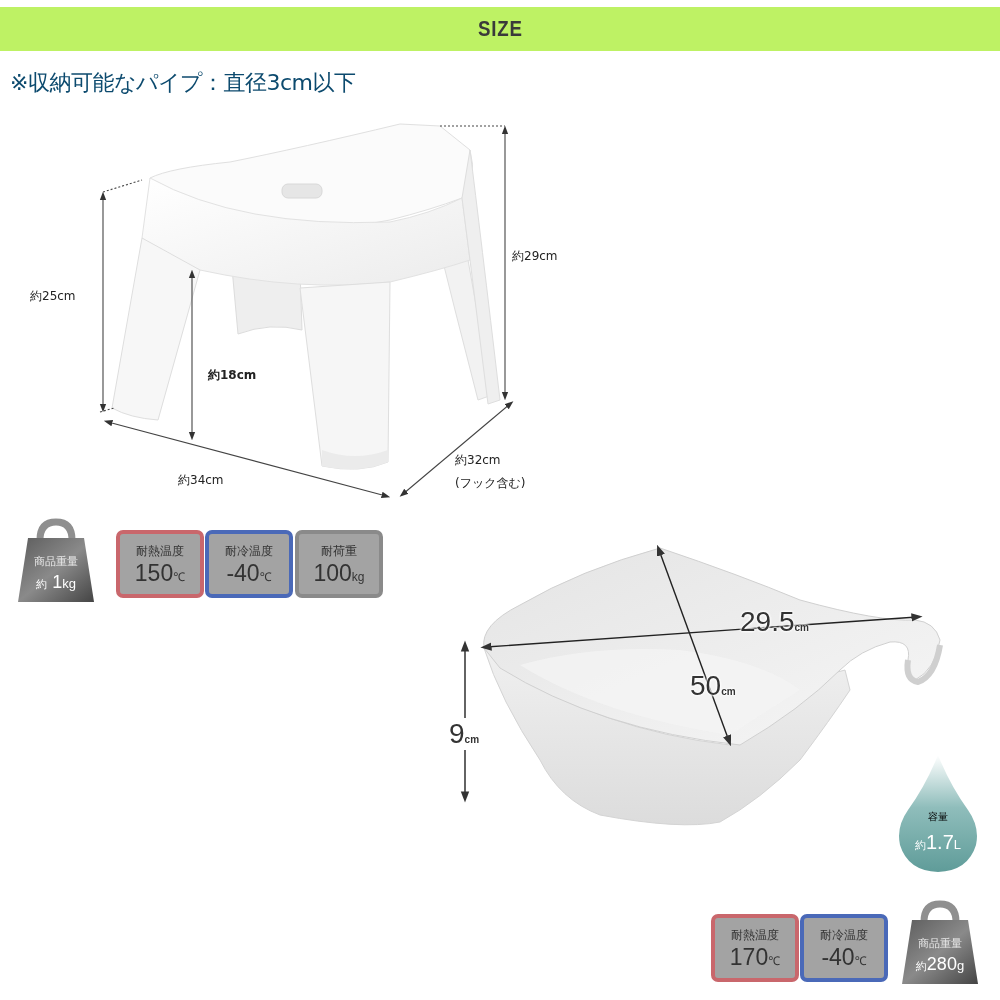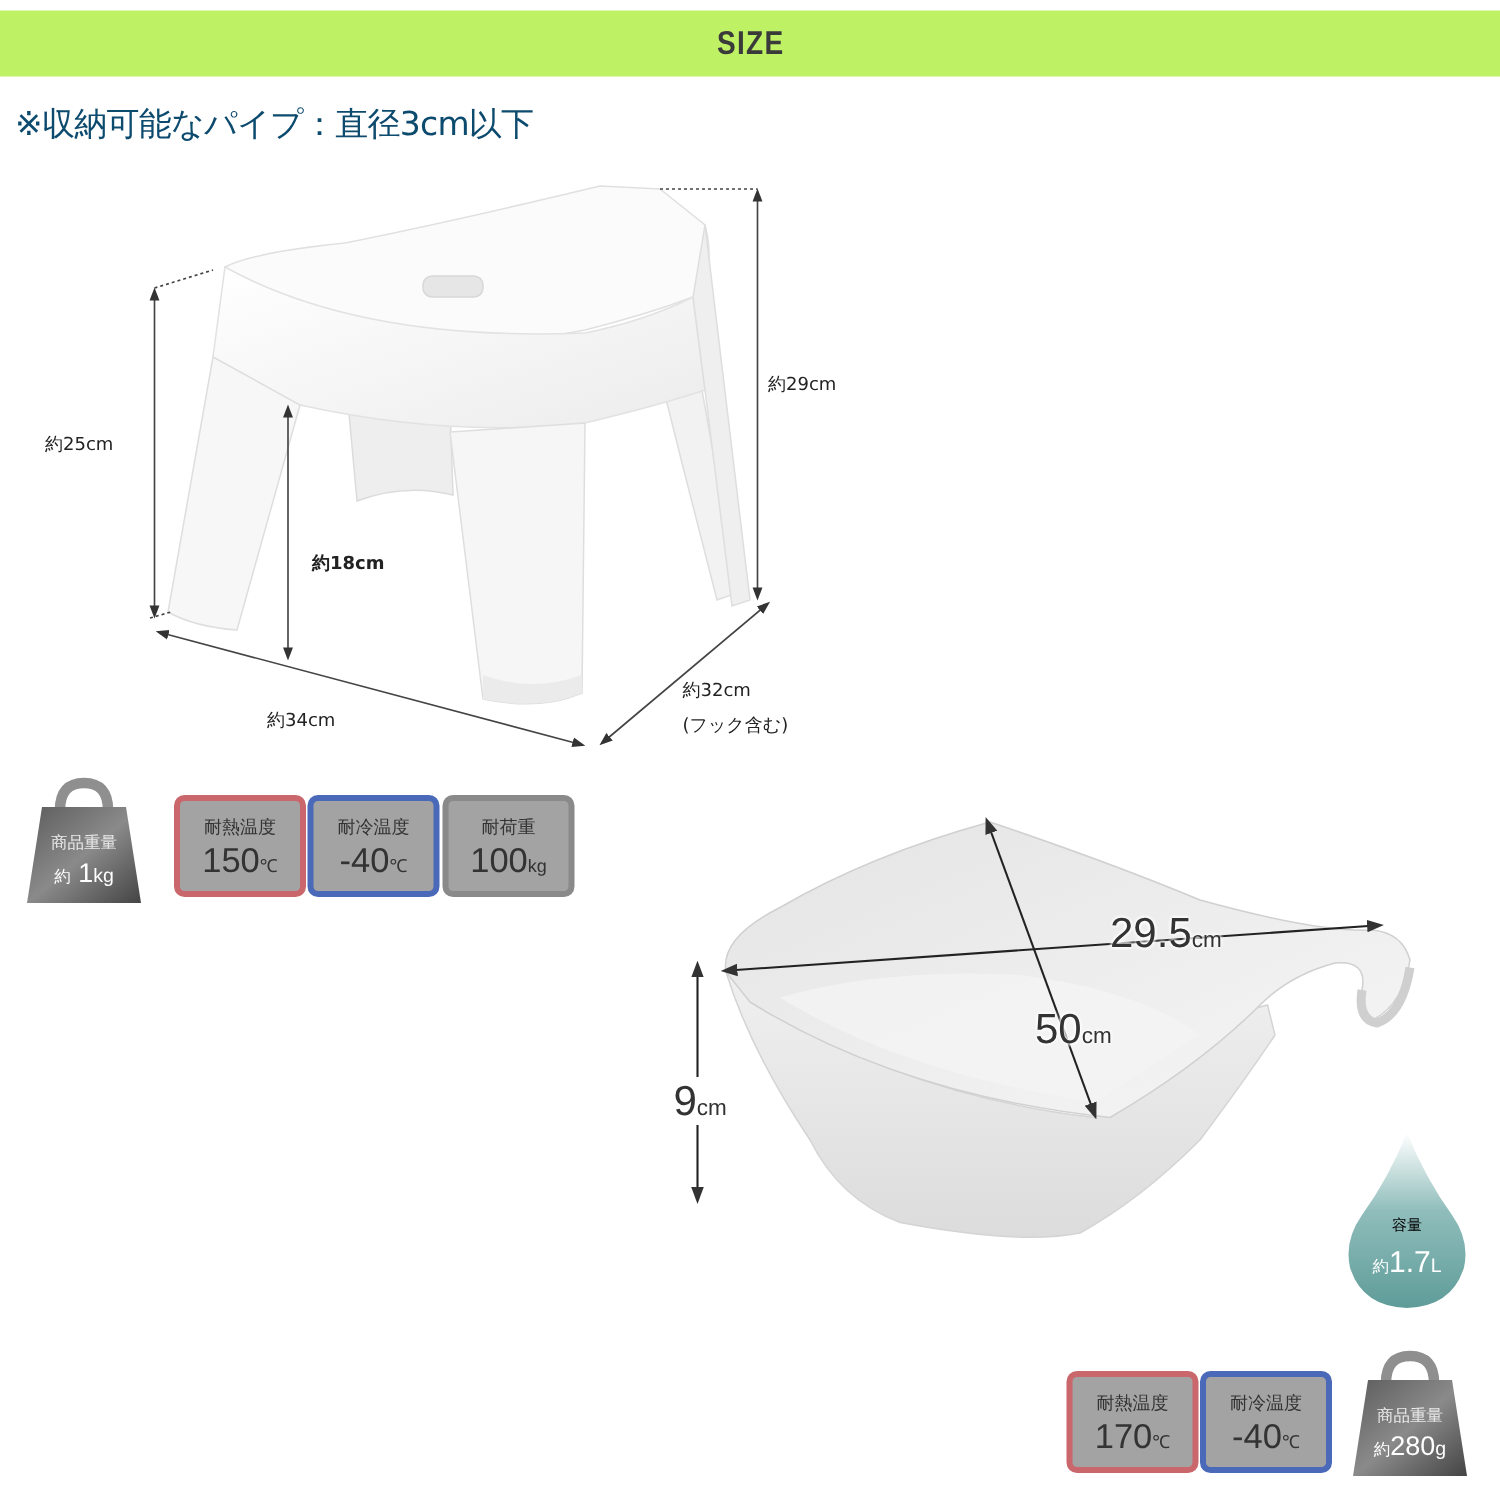--- a/index.html
+++ b/index.html
@@ -2,21 +2,21 @@
 <html><head>
 <meta charset="utf-8">
 <style>
   html, body { margin: 0; padding: 0; background: #ffffff; }
   body { width: 1000px; height: 1000px; position: relative; overflow: hidden; font-family: "DejaVu Sans", sans-serif; color: #333; }
   .header { position: absolute; left: 0; top: 7px; width: 1000px; height: 44px; background: #bef264; display: flex; align-items: center; justify-content: center; }
   .header-title { font-family: "Liberation Sans", sans-serif; font-weight: bold; font-size: 22px; color: #3a3a3a; letter-spacing: 1px; transform: scaleX(0.85); }
   .note { position: absolute; left: 10px; top: 68px; font-size: 22px; color: #0c4a6e; letter-spacing: -0.5px; }
   .dim { position: absolute; font-size: 12px; color: #222; white-space: nowrap; font-family: "DejaVu Sans", sans-serif; }
   .big-dim { position: absolute; font-family: "Liberation Sans", sans-serif; color: #333; font-size: 28px; text-shadow: 0 0 3px #fff, 0 0 3px #fff, 0 0 3px #fff; white-space: nowrap; }
-  .big-dim .unit { font-size: 15px; }
+  .big-dim .unit { font-size: 10px; font-weight: bold; }
   svg.scene { position: absolute; left: 0; top: 0; }
   .spec-box { position: absolute; width: 88px; height: 68px; border: 4px solid; border-radius: 7px; background: #a3a3a3; box-sizing: border-box; display: flex; flex-direction: column; align-items: center; justify-content: center; }
   .spec-label { font-size: 12px; color: #333; margin-bottom: 2px; }
   .spec-value { font-family: "Liberation Sans", sans-serif; font-size: 23px; color: #333; line-height: 1; text-align: right; }
   .spec-value .unit { font-size: 12px; }
   .weight { position: absolute; width: 80px; height: 82px; }
   .weight .wlabel { position: absolute; left: 0; width: 100%; text-align: center; color: #eaeaea; font-size: 11px; top: 36px; }
   .weight .wvalue { position: absolute; left: 0; width: 100%; text-align: center; color: #fff; top: 54px; font-family: "Liberation Sans", sans-serif; font-size: 18px; white-space: nowrap; }
   .weight .wvalue .pre { font-size: 11px; }
   .weight .wvalue .unit { font-size: 13px; }

